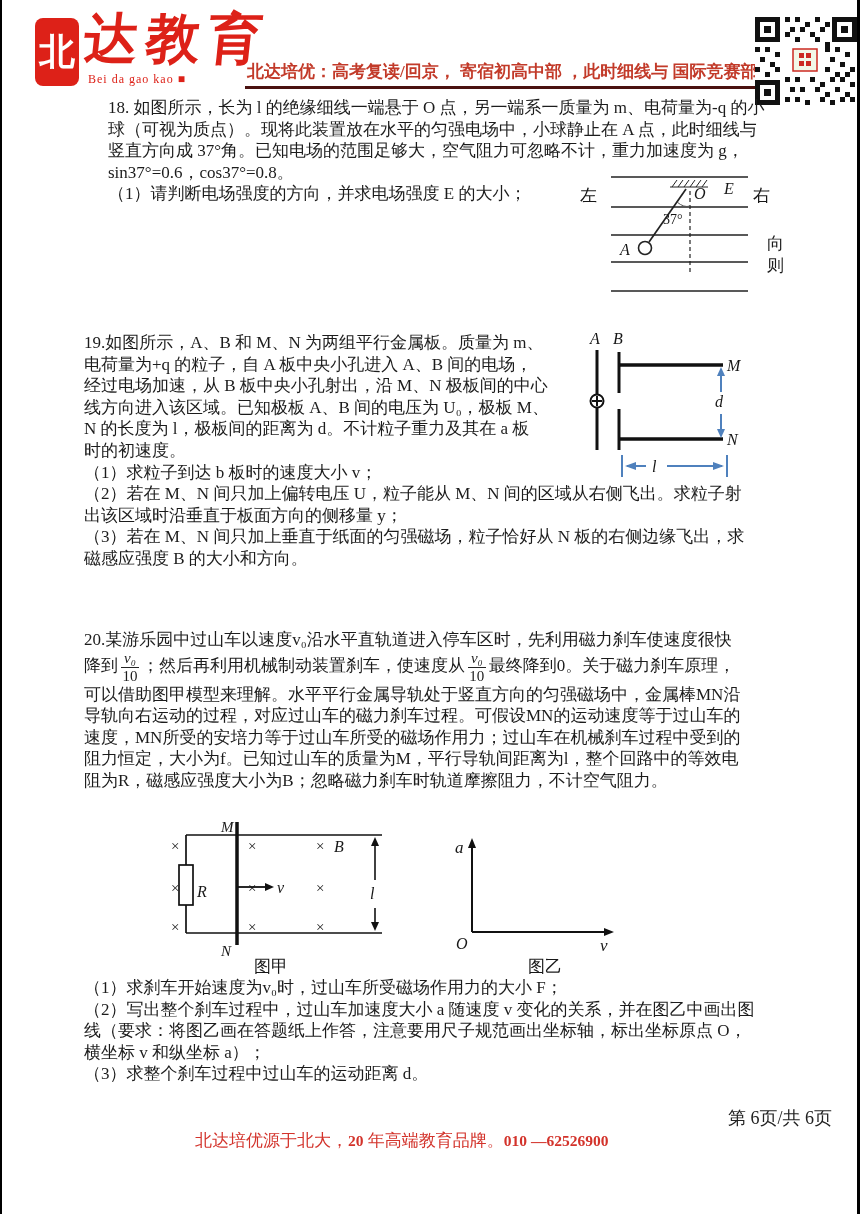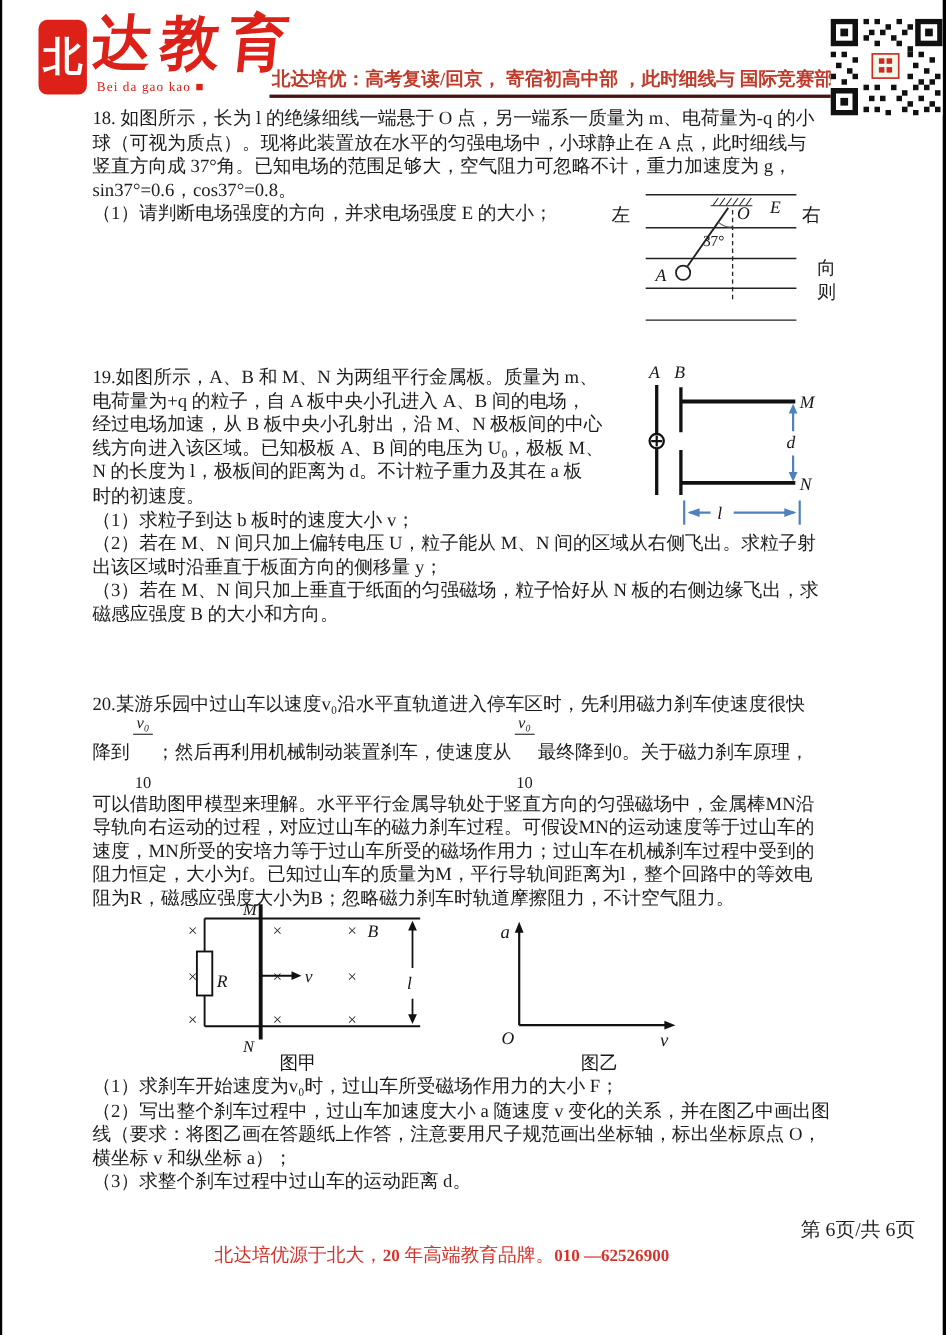--- a/index.html
+++ b/index.html
@@ -16,31 +16,31 @@
   .logo-script{position:absolute;left:84px;top:10px;font-size:54px;font-weight:bold;
         color:#dd2118;transform:skewX(-6deg);letter-spacing:8px;line-height:1.1;}
   .logo-sub{position:absolute;left:88px;top:72px;font-size:12px;color:#dd2118;letter-spacing:1px;}
   .tagline{position:absolute;left:247px;top:60px;font-size:17px;font-weight:bold;color:#c23a29;}
   .sepline{position:absolute;left:245px;top:86px;width:512px;height:2.5px;background:#4a1210;}
   .qr{position:absolute;right:3px;top:17px;}
 
   
   .q{position:absolute;left:84px;width:706px;font-size:17px;line-height:21.6px;}
   .q p{margin:0;white-space:pre-wrap;}
-  #q18{top:97px;}
+  #q18{top:97px;margin-left:24px;}
   #q19{top:332px;}
   #q20{top:629px;}
   #q20b{top:977px;}
   .wrapchar{position:absolute;left:659px;}
   .fig{position:absolute;}
   sub.vsub{font-size:12px;font-style:italic;}
 
   .frac{display:inline-block;vertical-align:middle;text-align:center;line-height:1;margin:0 3px;}
   .frac .num{display:block;border-bottom:1.4px solid #222;padding:0 3px 1px;font-size:15px;font-style:italic;}
-  .frac .den{display:block;padding-top:1px;font-size:15px;margin-top:36px;}
+  .frac .den{display:block;padding-top:1px;font-size:15px;}
 
   
   svg text{font-family:"Liberation Serif","DejaVu Serif",serif;fill:#171717;}
   .it{font-style:italic;}
 
   
   .pagenum{position:absolute;top:1106px;left:0;width:832px;text-align:right;font-size:18px;color:#222;}
   .redfoot{position:absolute;top:1129px;left:195px;font-size:17px;color:#d3332b;white-space:pre;}
   .redfoot .bnum{font-family:Liberation Serif, serif;font-weight:bold;font-size:15.5px;}
 </style>

